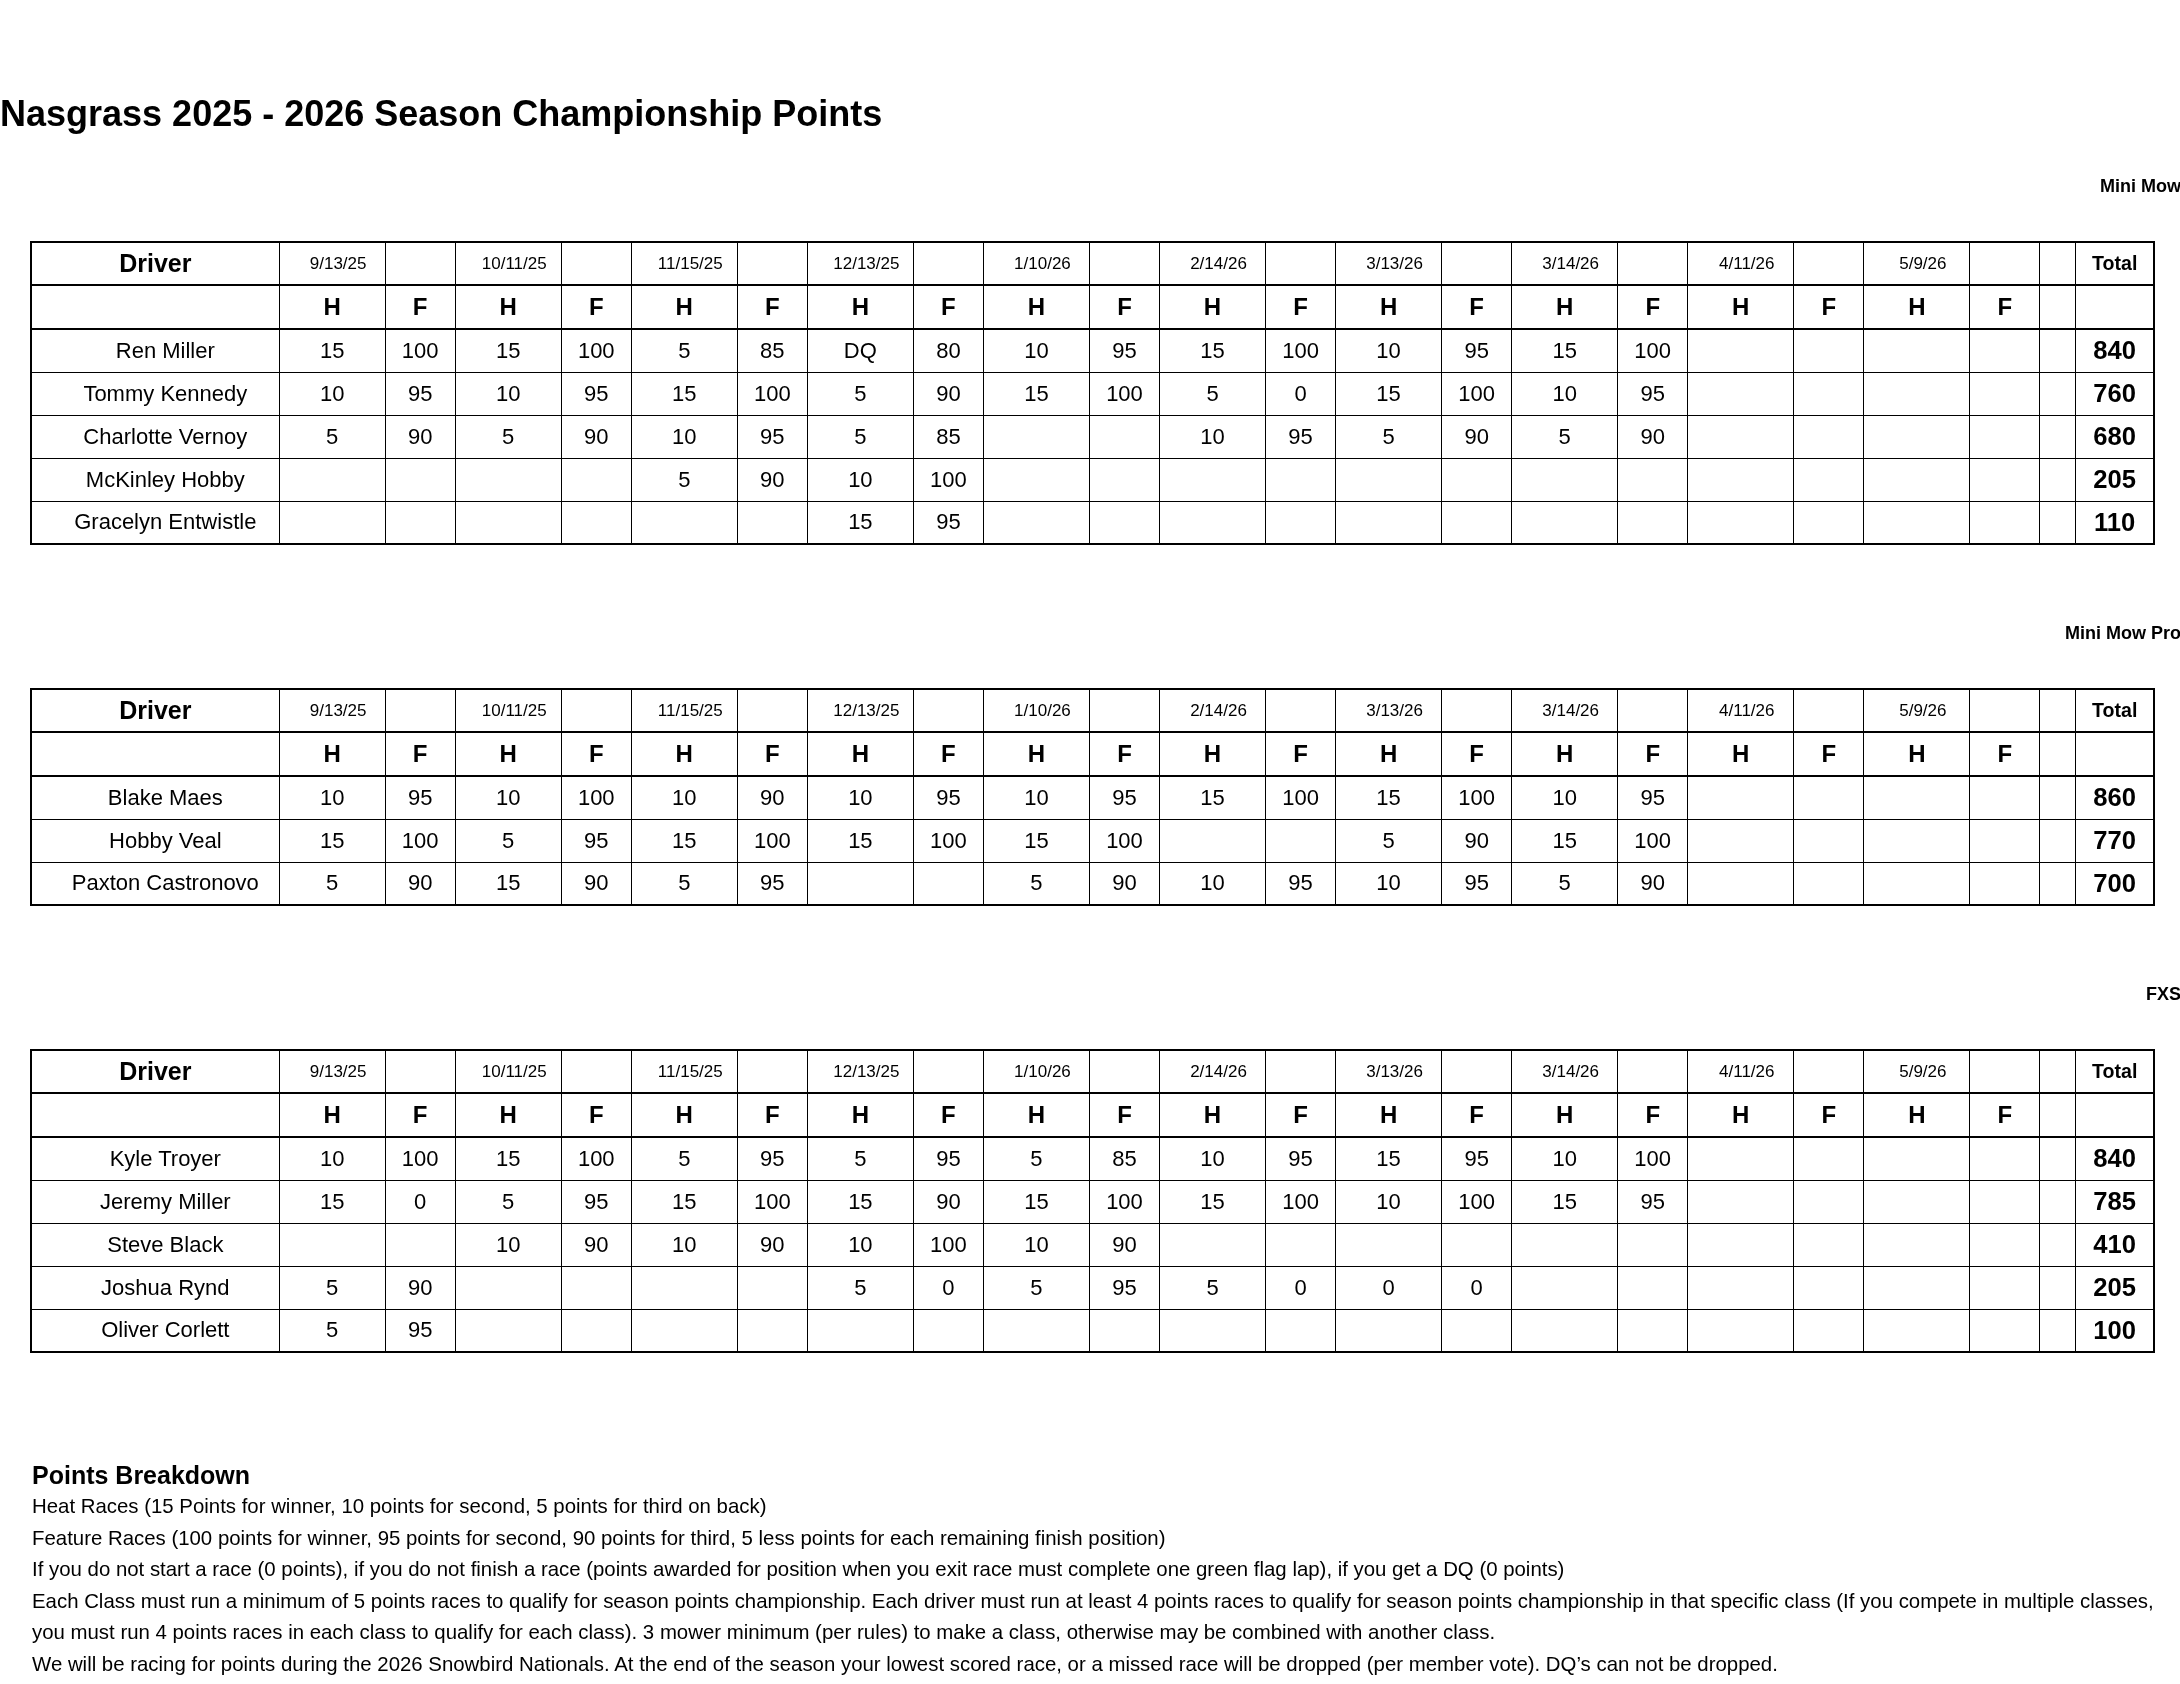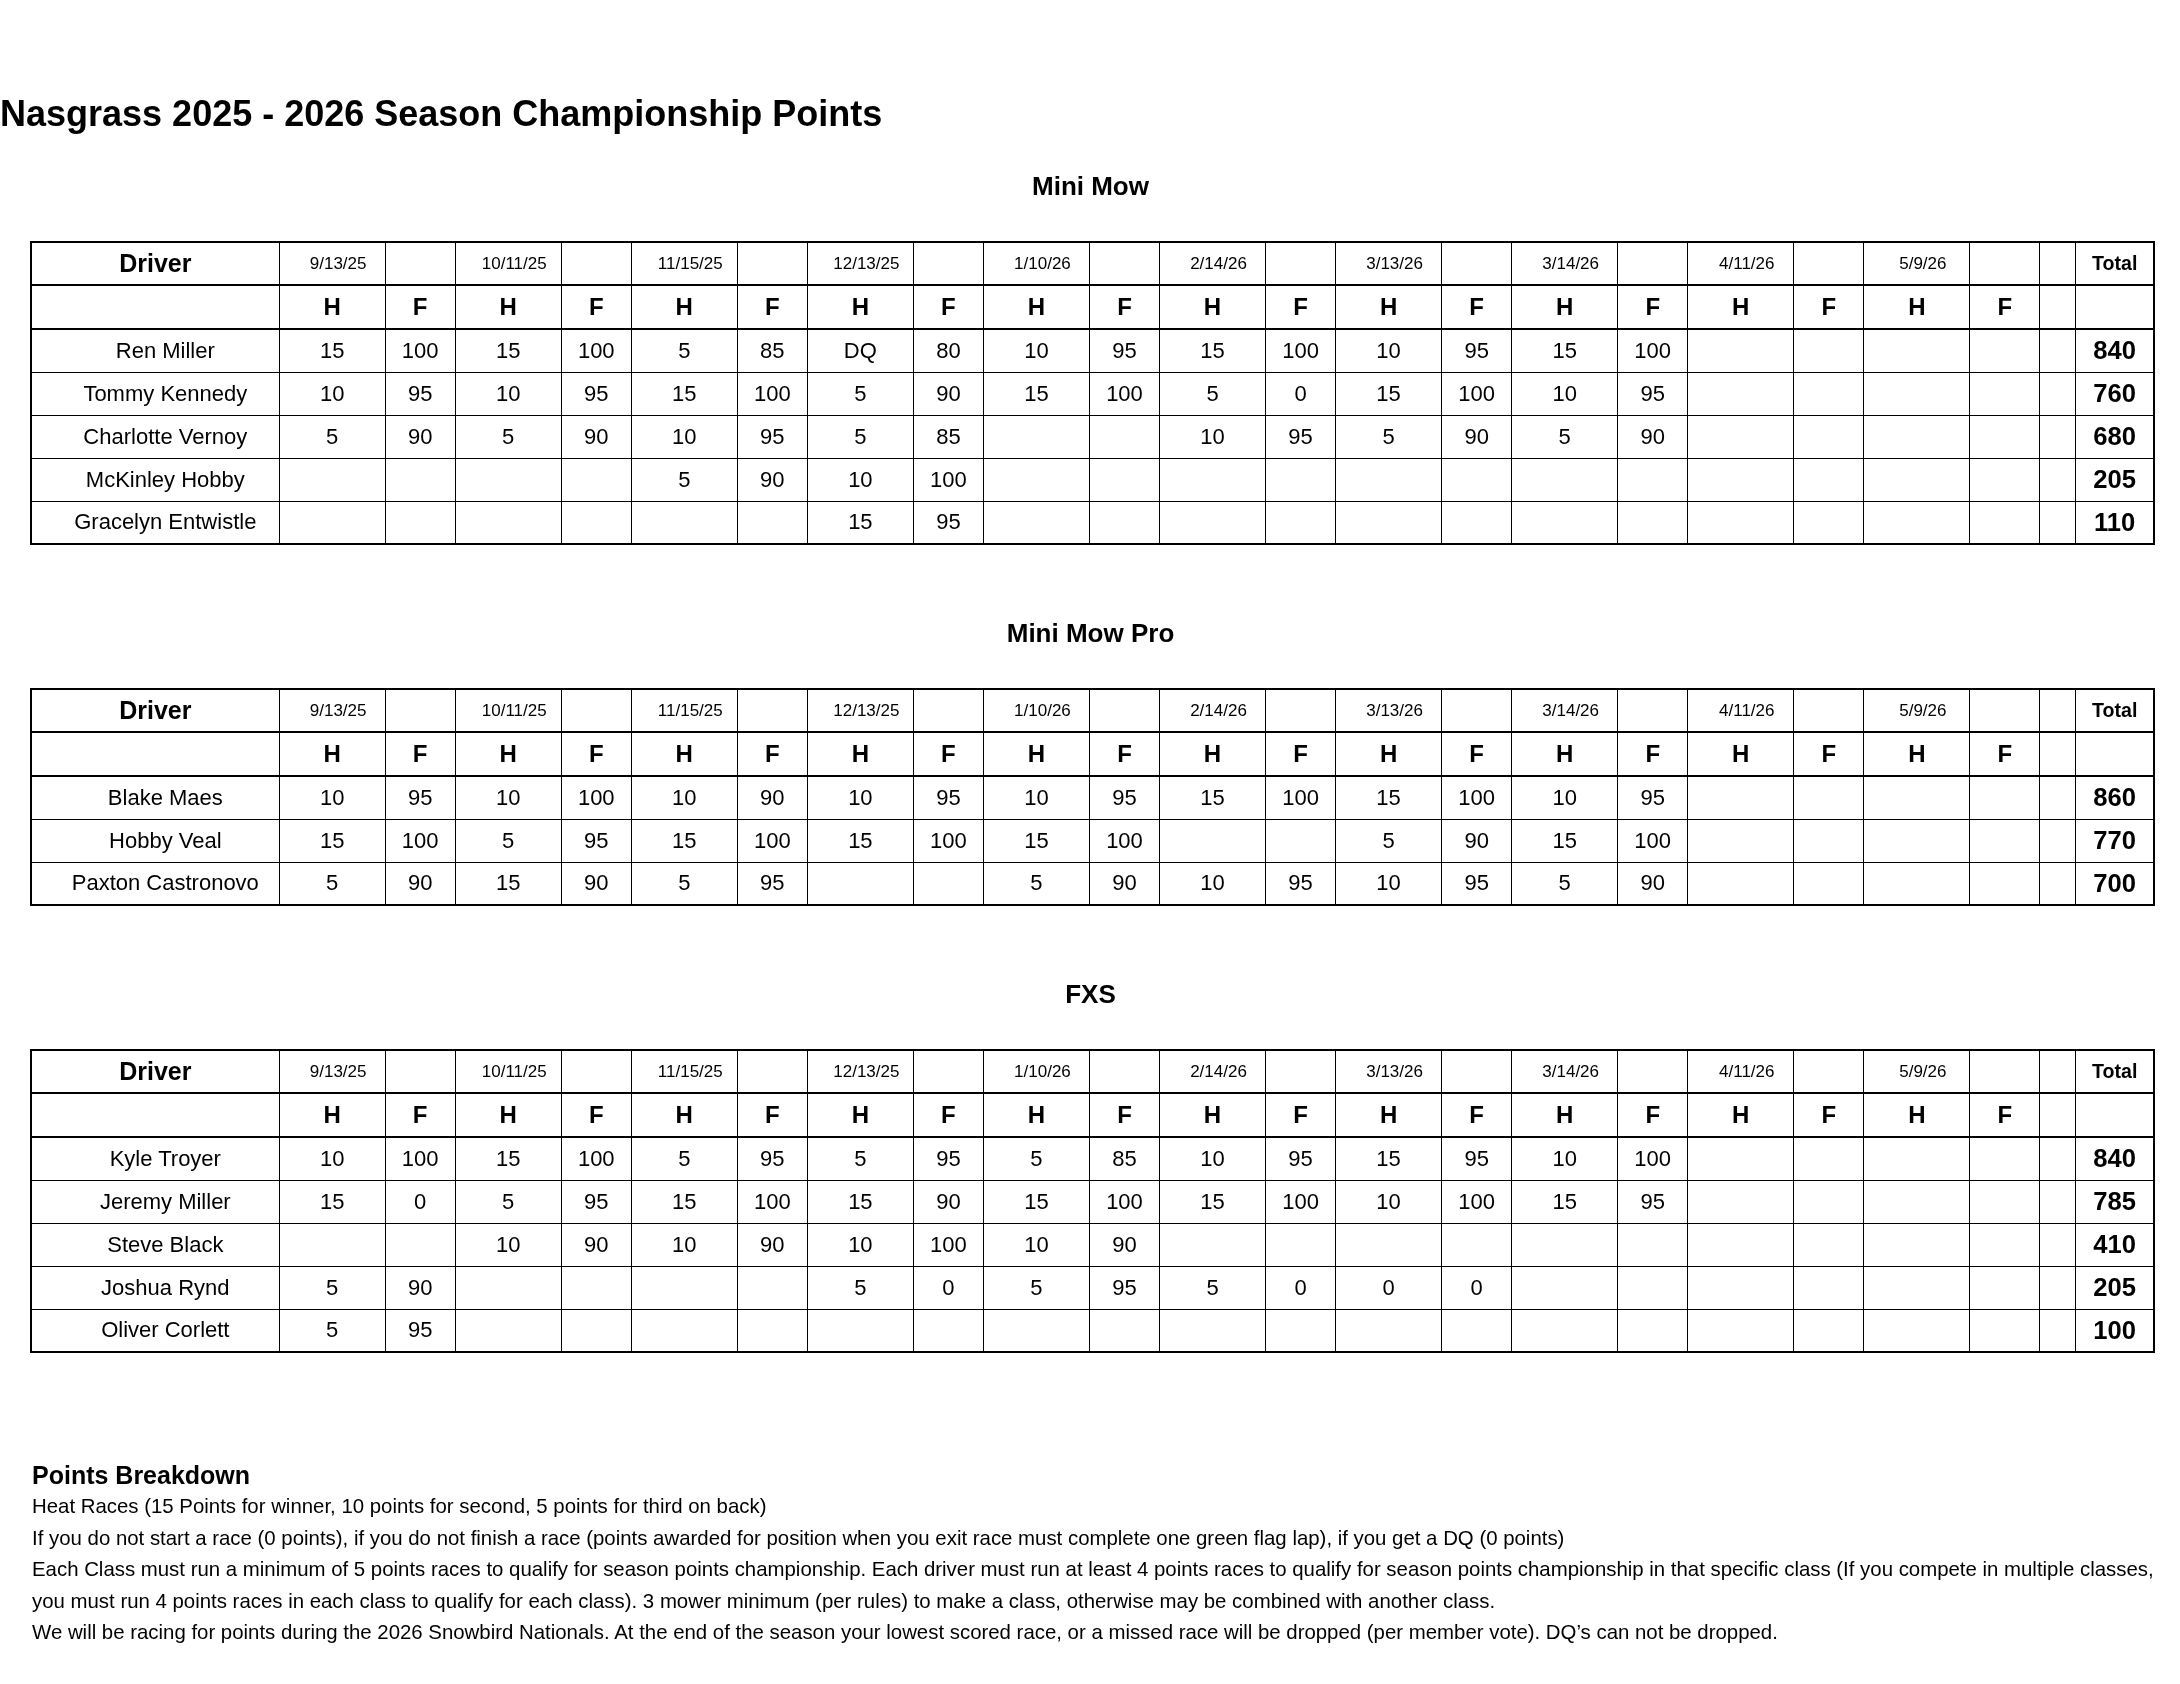--- a/index.html
+++ b/index.html
@@ -15,22 +15,22 @@
 
   .doc-title {
     margin-top: 98px;
     text-align: left;
     font-size: 36px;
     font-weight: 700;
     line-height: 32px;
   }
 
   .section-heading {
-    text-align: center;
-    font-size: 26px;
+    text-align: right;
+    font-size: 18px;
     font-weight: 700;
     line-height: 27px;
   }
   .section-first .section-heading { margin-top: 43px; }
   .section-next  .section-heading { margin-top: 75px; }
 
   table.points-table {
     border-collapse: collapse;
     table-layout: fixed;
     margin-left: 30px;
@@ -647,19 +647,20 @@
             <td class="gap-cell"></td>
             <td class="td-total">100</td>
           </tr>
         </tbody>
       </table>
   </section>
 
   <div class="notes">
     <div class="notes-heading">Points Breakdown</div>
     <p>Heat Races (15 Points for winner, 10 points for second, 5 points for third on back)</p>
+    <p>Feature Races (100 points for winner, 95 points for second, 90 points for third, 5 less points for each remaining finish position)</p>
     <p>If you do not start a race (0 points), if you do not finish a race (points awarded for position when you exit race must complete one green flag lap), if you get a DQ (0 points)</p>
     <p>Each Class must run a minimum of 5 points races to qualify for season points championship. Each driver must run at least 4 points races to qualify for season points championship in that specific class (If you compete in multiple classes, you must run 4 points races in each class to qualify for each class). 3 mower minimum (per rules) to make a class, otherwise may be combined with another class.</p>
     <p>We will be racing for points during the 2026 Snowbird Nationals. At the end of the season your lowest scored race, or a missed race will be dropped (per member vote). DQ’s can not be dropped.</p>
   </div>
 
 </div>
 
 
 </body></html>

